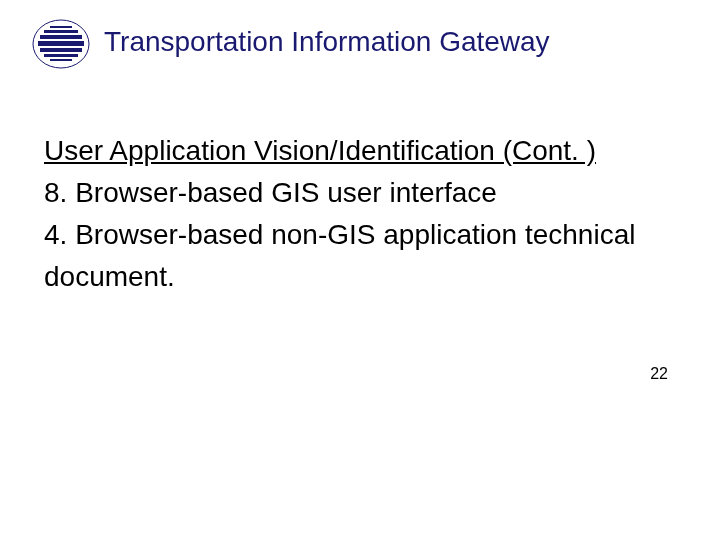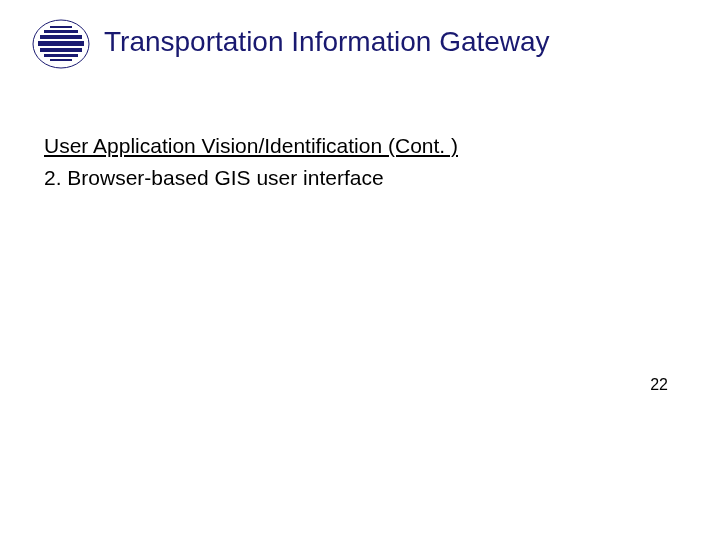--- a/index.html
+++ b/index.html
@@ -31,30 +31,30 @@
     left: 104px;
     font-size: 28px;
     color: #191970;
     font-weight: normal;
   }
   .body {
     position: absolute;
     top: 130px;
     left: 44px;
     right: 44px;
-    font-size: 21px;
+    font-size: 28px;
     color: #000000;
     line-height: 1.5;
   }
   .underlined {
     text-decoration: underline;
   }
   .pagenum {
     position: absolute;
-    bottom: 18px;
+    bottom: 29px;
     right: 52px;
     font-size: 16px;
     color: #000000;
     margin-top: 40px;
   }
 </style>
 </head>
 <body>
 
 <div class="slide">
@@ -71,18 +71,19 @@
         <rect x="14" y="36" width="34" height="3"></rect>
         <rect x="20" y="41" width="22" height="2"></rect>
       </g>
     </svg>
   </div>
 
   <div class="title">Transportation Information Gateway</div>
 
   <div class="body">
     <div class="underlined">User Application Vision/Identification (Cont. )</div>
-    <div>2. Browser-based GIS user interface</div>
+    <div>8. Browser-based GIS user interface</div>
+    <div>4. Browser-based non-GIS application technical document.</div>
   </div>
 
   <div class="pagenum">22</div>
 
 </div>
 
 </body></html>

